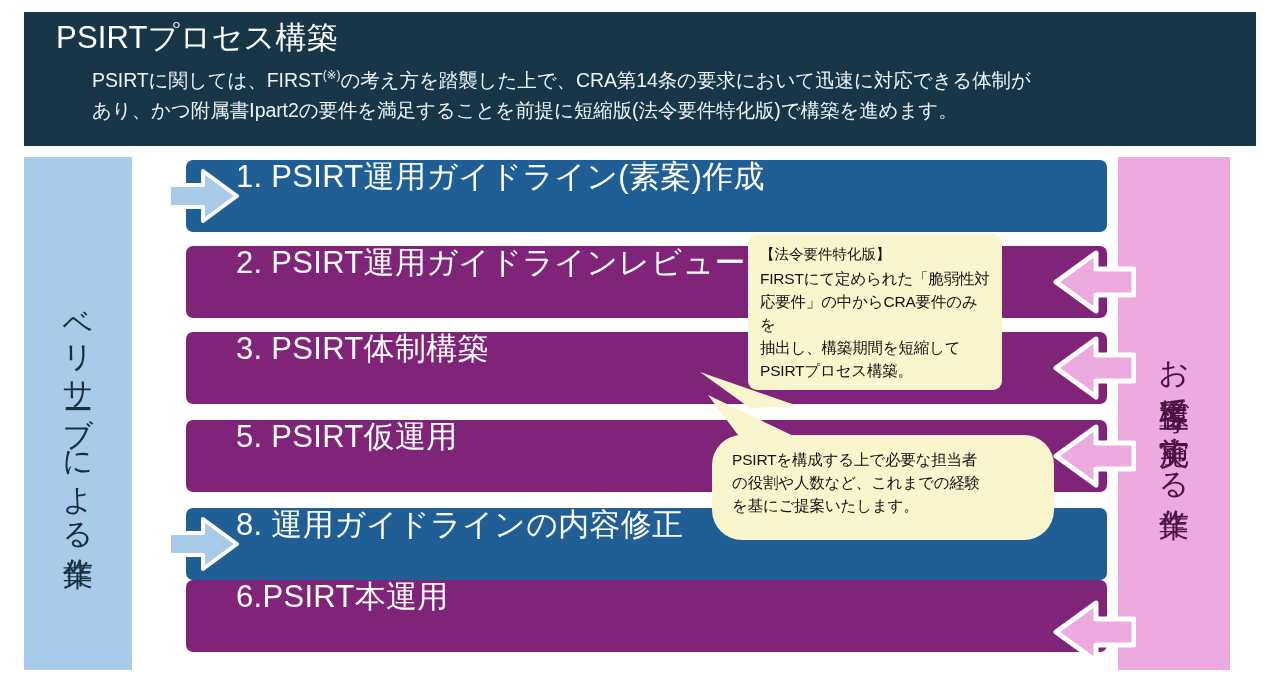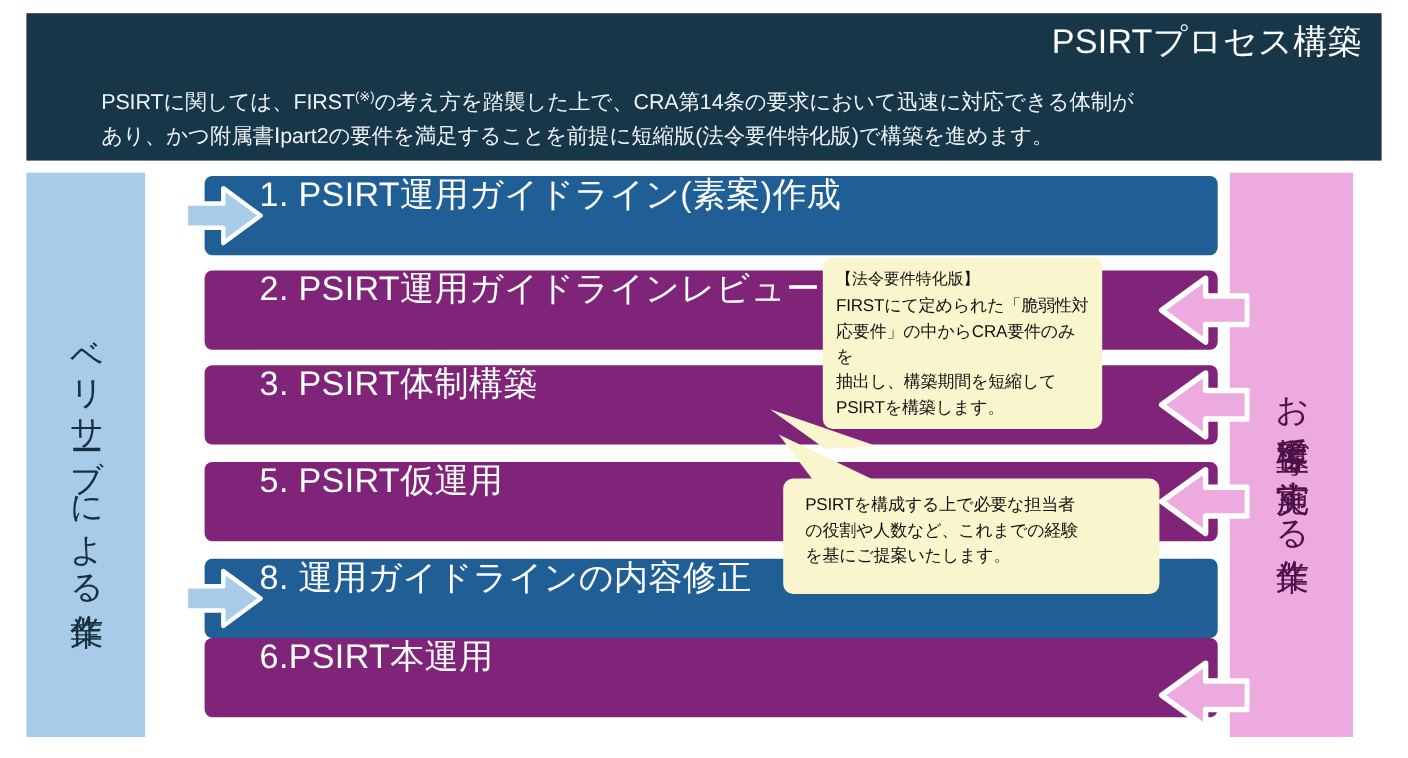--- a/index.html
+++ b/index.html
@@ -12,21 +12,21 @@
 
   
   .header{
     position:absolute;left:24px;top:12px;width:1232px;height:134px;
     background:#173648;
     box-sizing:border-box;
     padding:6px 18px 0 18px;
   }
   .header-title{
     color:#ffffff;font-size:31px;line-height:40px;font-weight:400;
-    letter-spacing:.2px;margin:0 0 15px 14px;text-align:right;
+    letter-spacing:.2px;margin:0 0 2px 14px;
   }
   .header-desc{
     color:#eef3f6;font-size:19.5px;line-height:30px;font-weight:400;
     margin:0 0 0 50px;letter-spacing:-0.1px;white-space:pre-line;
   }
   .header-desc sup{font-size:12px;vertical-align:super;}
 
   
   .side-panel{
     position:absolute;
@@ -95,21 +95,21 @@
   }
   .callout .co-title{
     font-size:14.5px;line-height:21px;color:#111111;margin:0 0 2px 0;
     font-weight:400;letter-spacing:0;
   }
   .callout .co-body{
     font-size:15.5px;line-height:23px;color:#111111;margin:0;
     font-weight:400;white-space:pre-line;letter-spacing:-0.2px;
   }
   #callout-1{left:748px;top:234px;width:254px;height:156px;padding:10px 12px 0 12px;}
-  #callout-2{left:712px;top:435px;width:342px;height:105px;padding:13px 14px 0 20px;}
+  #callout-2{left:712px;top:435px;width:342px;height:105px;padding:13px 14px 0 20px;border-radius:30px;}
 
   .callout-tail{position:absolute;z-index:8;pointer-events:none;}
   #callout-tail-1{left:690px;top:370px;width:110px;height:40px;}
   #callout-tail-2{left:700px;top:393px;width:110px;height:52px;}
 </style>
 </head>
 <body>
 
 <div class="header">
   <h1 class="header-title">PSIRTプロセス構築</h1>
@@ -169,19 +169,19 @@
 </svg>
 <svg class="callout-tail" id="callout-tail-2" viewBox="0 0 110 52">
   <polygon points="8,2 104,48 44,50" fill="#f9f5cd"></polygon>
 </svg>
 
 <div class="callout" id="callout-1">
   <p class="co-title">【法令要件特化版】</p>
   <p class="co-body">FIRSTにて定められた「脆弱性対
 応要件」の中からCRA要件のみを
 抽出し、構築期間を短縮して
-PSIRTを構築します。</p>
+PSIRTプロセス構築。</p>
 </div>
 <div class="callout" id="callout-2">
   <p class="co-body">PSIRTを構成する上で必要な担当者
 の役割や人数など、これまでの経験
 を基にご提案いたします。</p>
 </div>
 
 </body></html>

